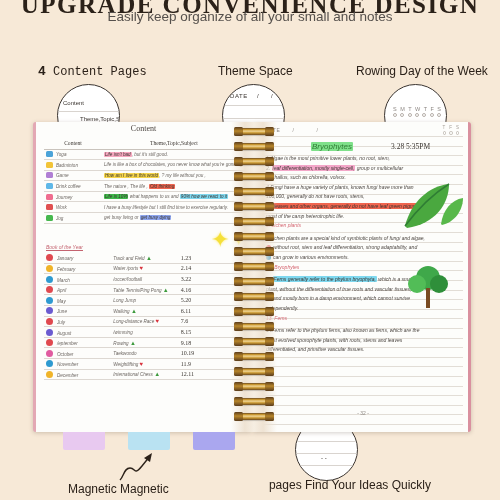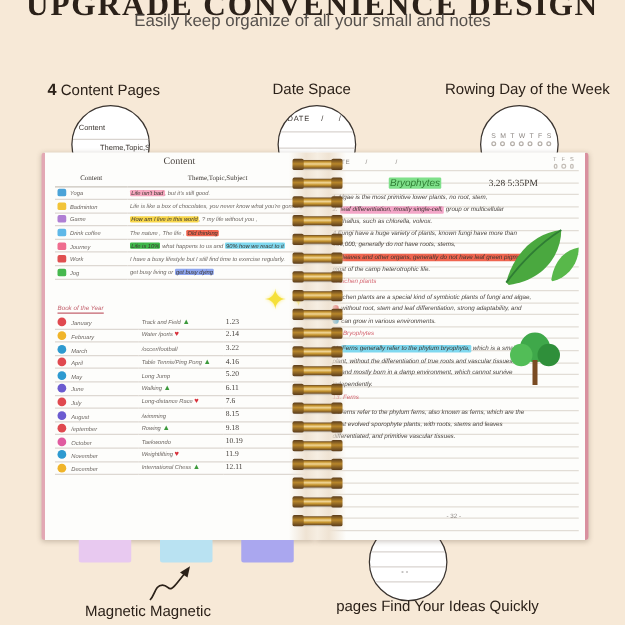--- a/index.html
+++ b/index.html
@@ -24,21 +24,21 @@
   .hero-sub{
     position:absolute; top:9px; left:0; width:100%;
     text-align:center;
     font-size:13.5px;
     color:#55504c;
   }
 
   
   .callout{ position:absolute; font-size:12px; color:#2b2119; white-space:nowrap;}
   .callout b{font-size:13px;}
-  #cal-content{ left:38px; top:64px;}
+  #cal-content{ left:38px; top:64px;font-family:Liberation Mono, monospace;}
   #cal-date{ left:218px; top:64px;}
   #cal-week{ left:356px; top:64px;}
 
   
   .bubble{
     position:absolute; border-radius:50%;
     border:1px solid #3a3430;
     background:#fff;
     overflow:hidden;
   }
@@ -156,21 +156,21 @@
 </style>
 </head>
 <body>
 
 <div class="hero-title">UPGRADE CONVENIENCE DESIGN</div>
 <div class="hero-sub">Easily keep organize of all your small and notes</div>
 
 <div class="callout" id="cal-content">
   <b>4</b><span> Content Pages</span>
 </div>
-<div class="callout" id="cal-date">Date Space</div>
+<div class="callout" id="cal-date">Theme Space</div>
 <div class="callout" id="cal-week">Rowing Day of the Week</div>
 
 <div class="bubble" id="bubble-content">
   <div class="lines">
     <i class="ln" style="top:26px"></i>
       <i class="ln" style="top:40px"></i>
       <i class="ln" style="top:54px"></i>
   </div>
   <span class="bub-txt" style="left:5px;top:15px">Content</span>
   <span class="bub-txt" style="left:22px;top:31px">Theme,Topic,S</span>

